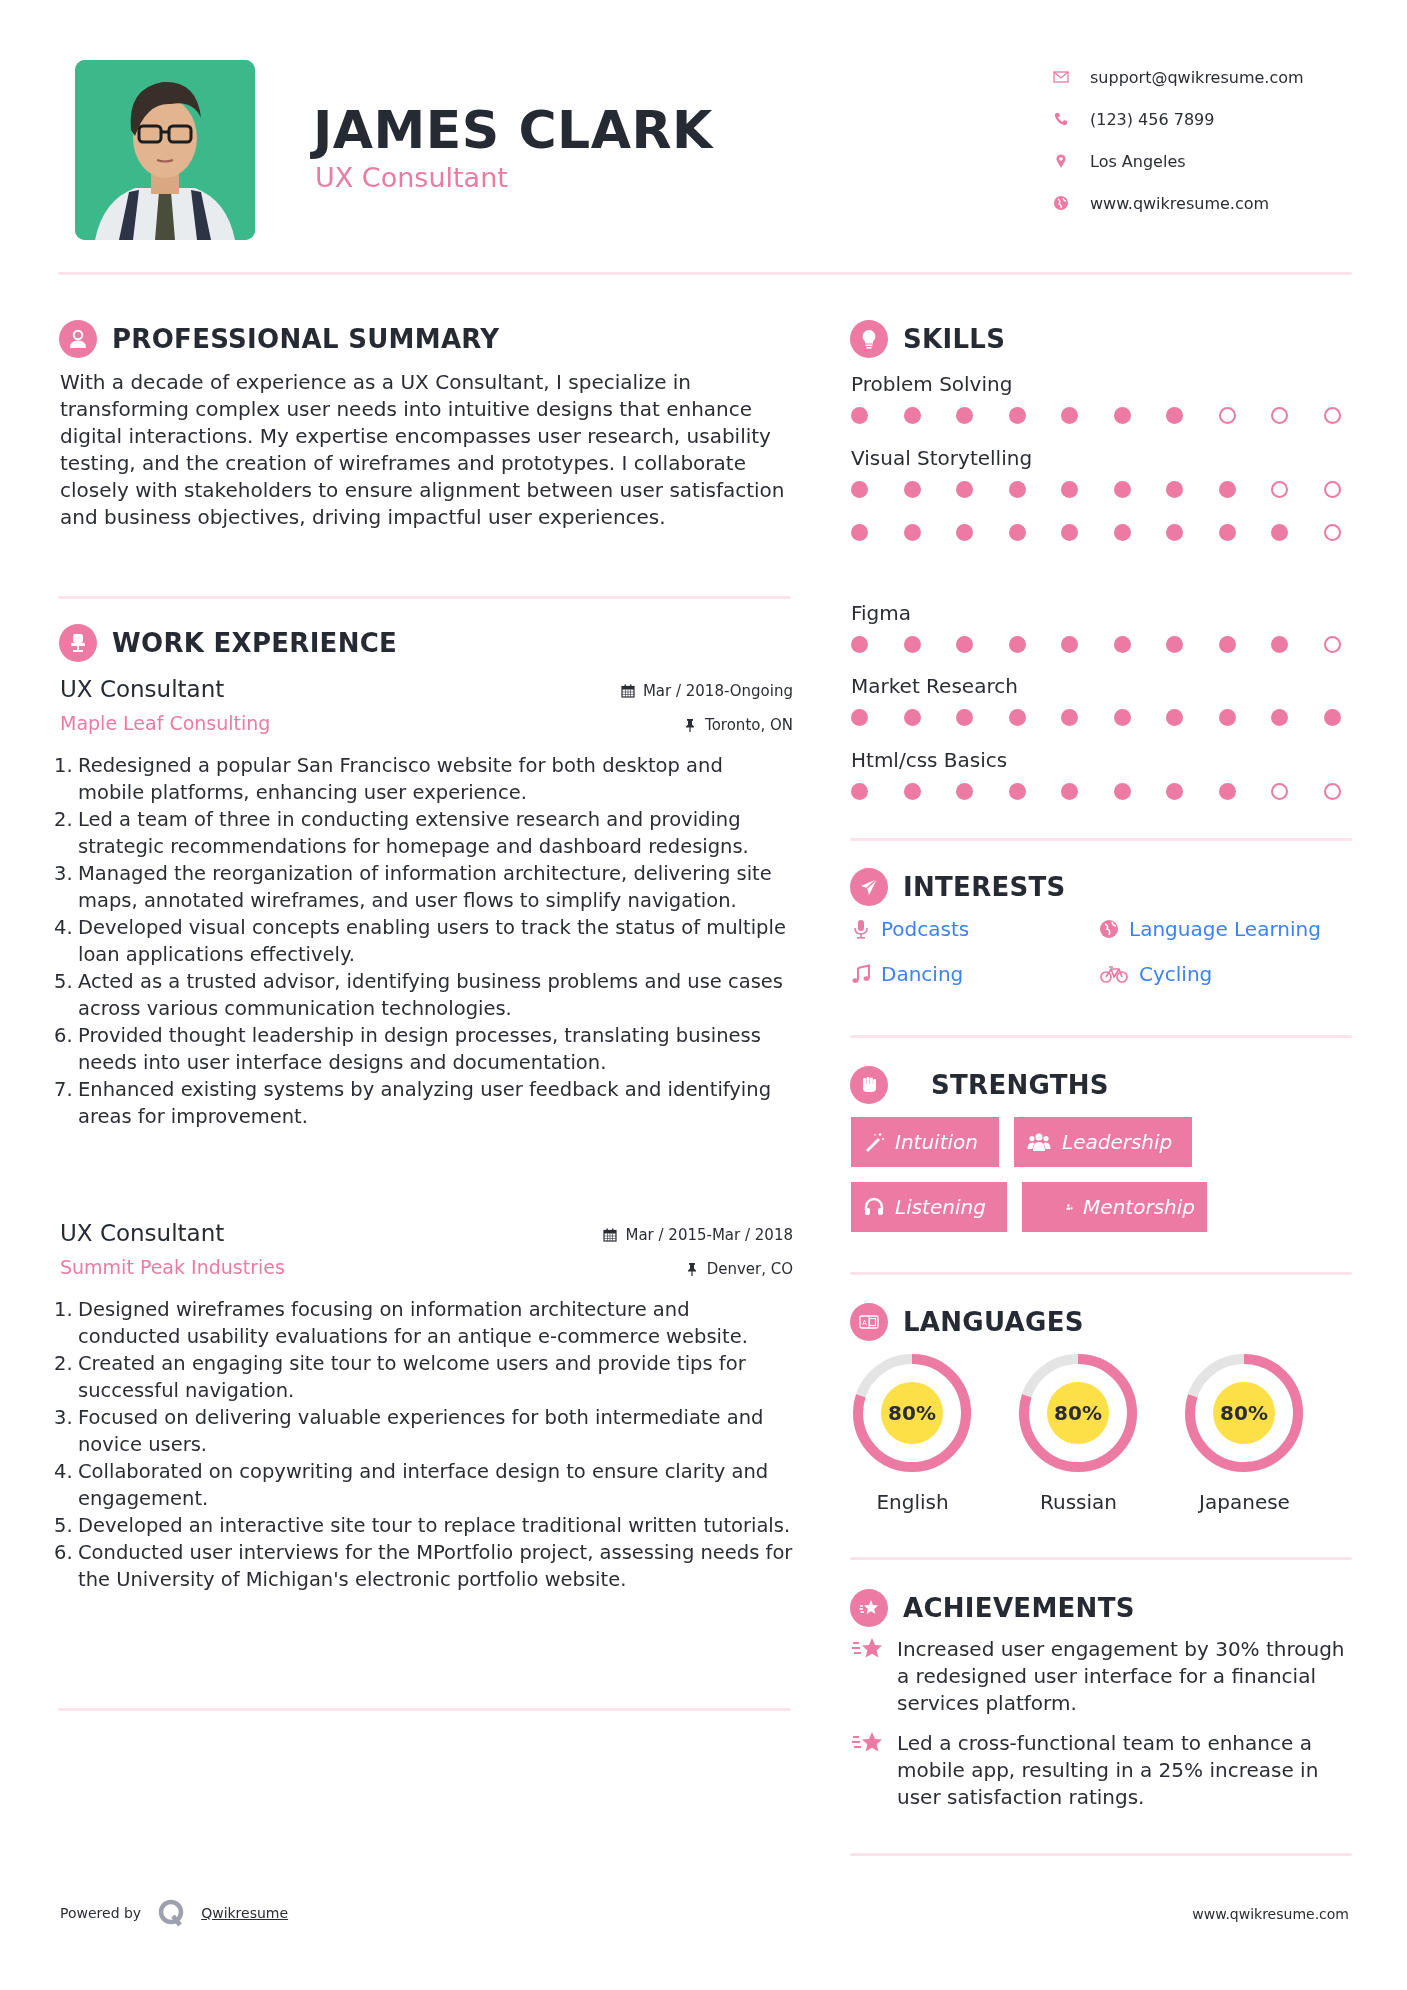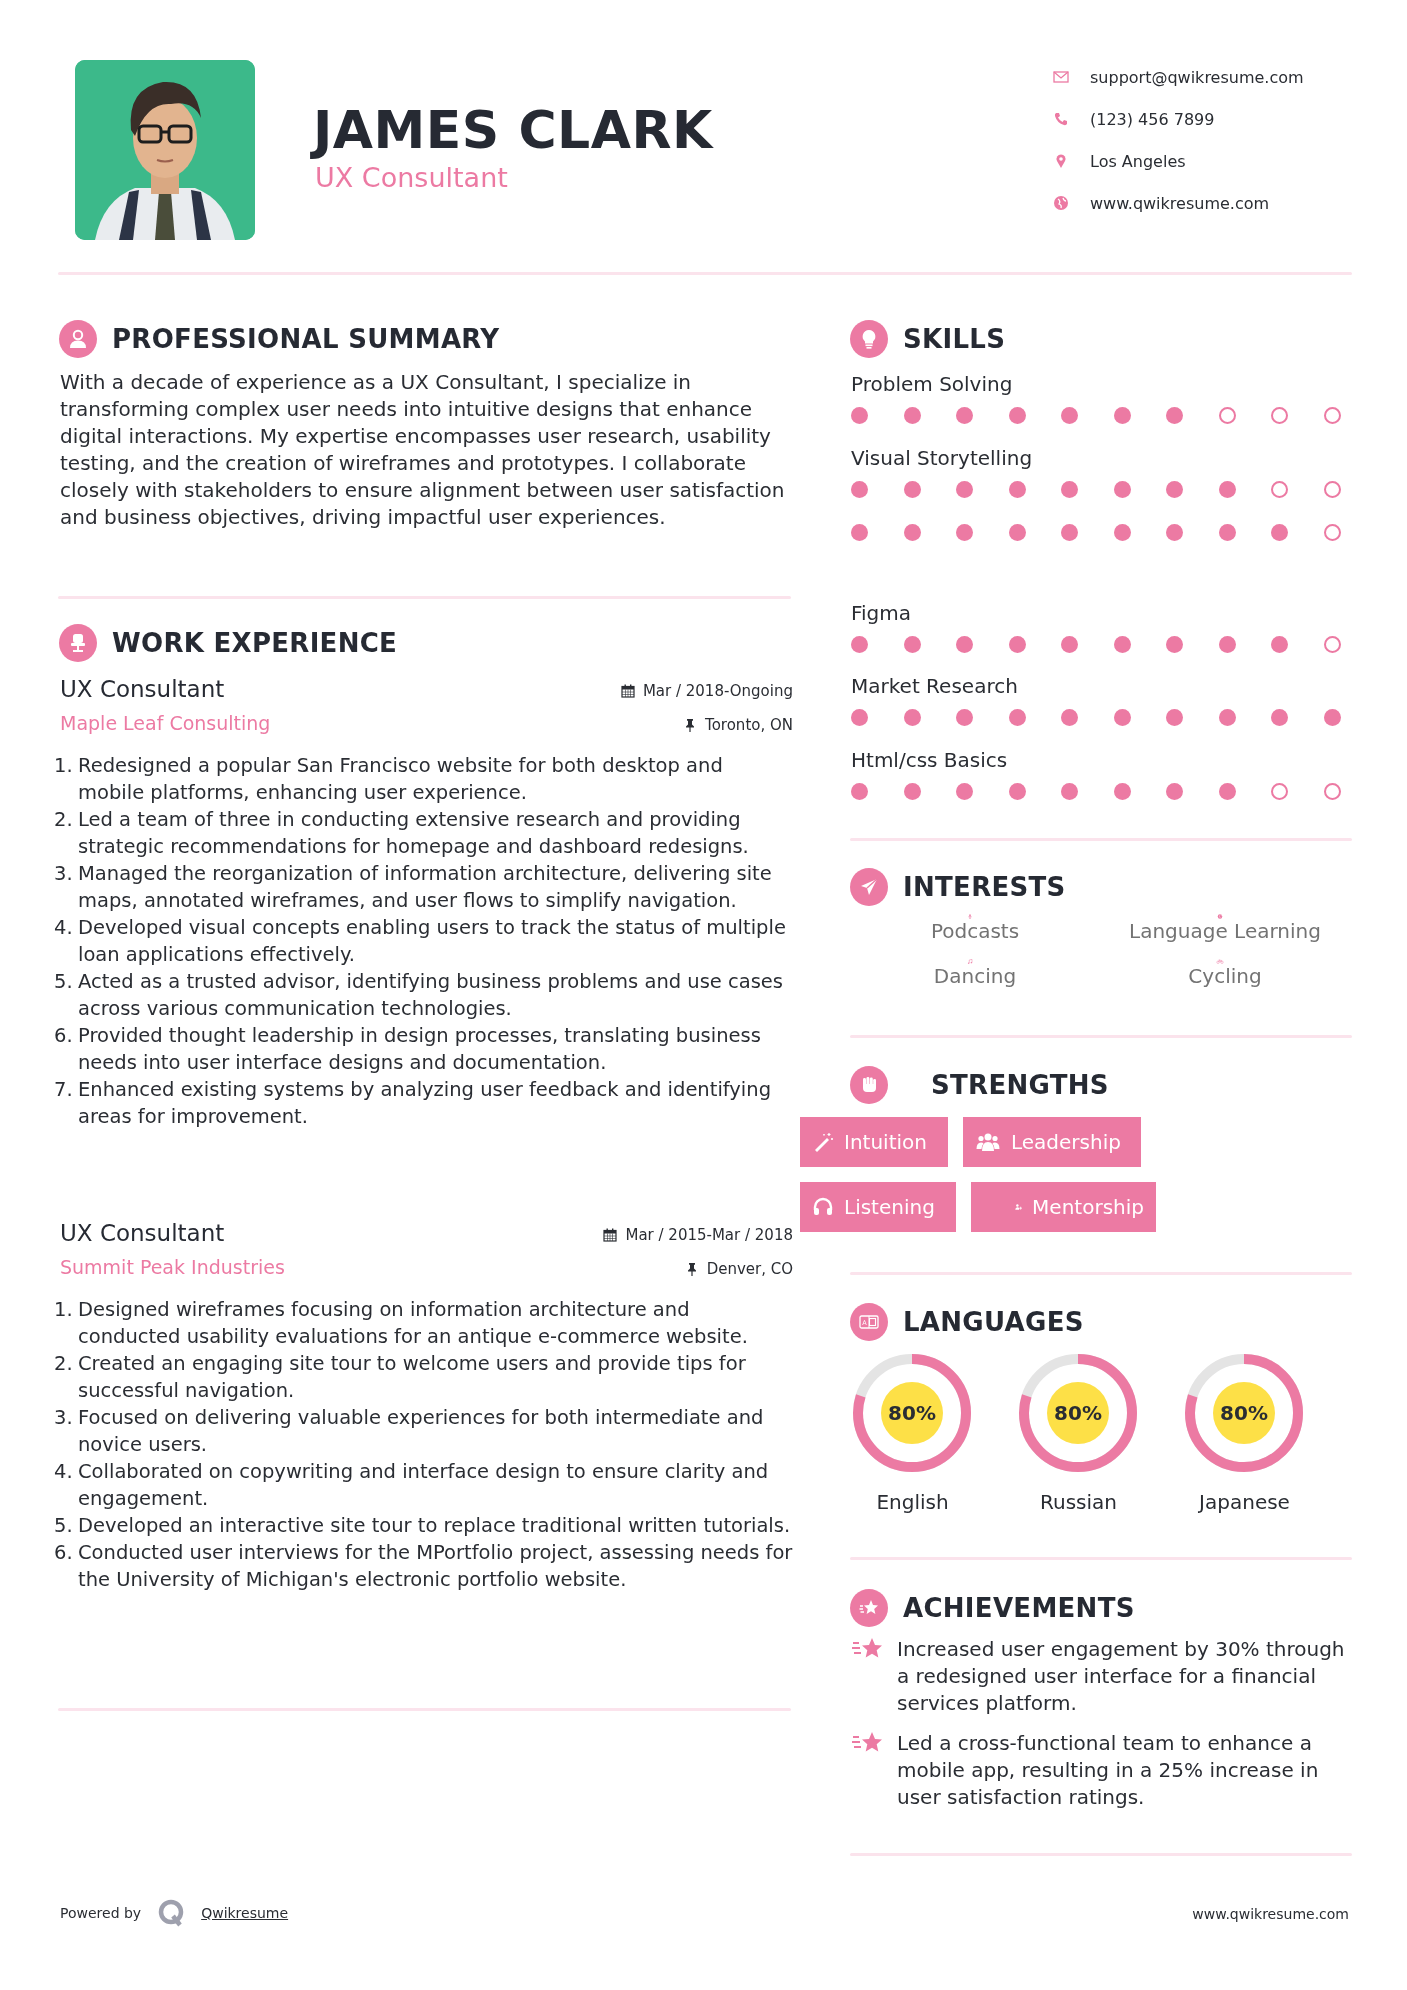--- a/index.html
+++ b/index.html
@@ -39,25 +39,25 @@
   
   .skills { position: absolute; left: 851px; top: 369px; width: 500px; }
   .skill { height: 73.5px; }
   .skill-name { font-size: 20px; color: #2a2d33; line-height: 30px; }
   .dots { display: flex; justify-content: space-between; width: 490px; margin-top: 8px; }
   .dot { width: 17px; height: 17px; border-radius: 50%; background: #ec7aa3; }
   .dot.empty { background: #fff; border: 2.5px solid #ec7aa3; }
 
   
   .interests { position: absolute; left: 851px; top: 914px; width: 500px; display: grid; grid-template-columns: 248px 252px; row-gap: 16px; }
-  .interest { display: flex; align-items: center; font-size: 20px; color: #737373; height: 29px; flex-direction: column; }
+  .interest { display: flex; align-items: center; font-size: 20px; color: #3b82f6; height: 29px; }
   .interest svg { width: 20px; height: 20px; margin-right: 10px; }
 
   
-  .strengths { position: absolute; left: 800px; top: 1117px; width: 500px; }
+  .strengths { position: absolute; left: 851px; top: 1117px; width: 500px; font-style: italic; }
   .str-row { display: flex; margin-bottom: 15px; }
   .chip { display: flex; align-items: center; background: #ec7aa3; color: #fff; font-size: 20px; height: 50px; padding: 0 12px 0 12px; margin-right: 15px; }
   .chip svg { width: 22px; height: 22px; margin-right: 10px; }
 
   
   .langs { position: absolute; left: 851px; top: 1352px; display: flex; }
   .lang { width: 123px; margin-right: 43px; text-align: center; }
   .ring { position: relative; width: 122px; height: 122px; }
   .ring svg { position: absolute; left: 0; top: 0; }
   .ring-val { position: absolute; left: 30px; top: 30px; width: 62px; height: 62px; border-radius: 50%; background: #fde047; display: flex; align-items: center; justify-content: center; font-size: 20px; font-weight: bold; color: #2a2d33; }

